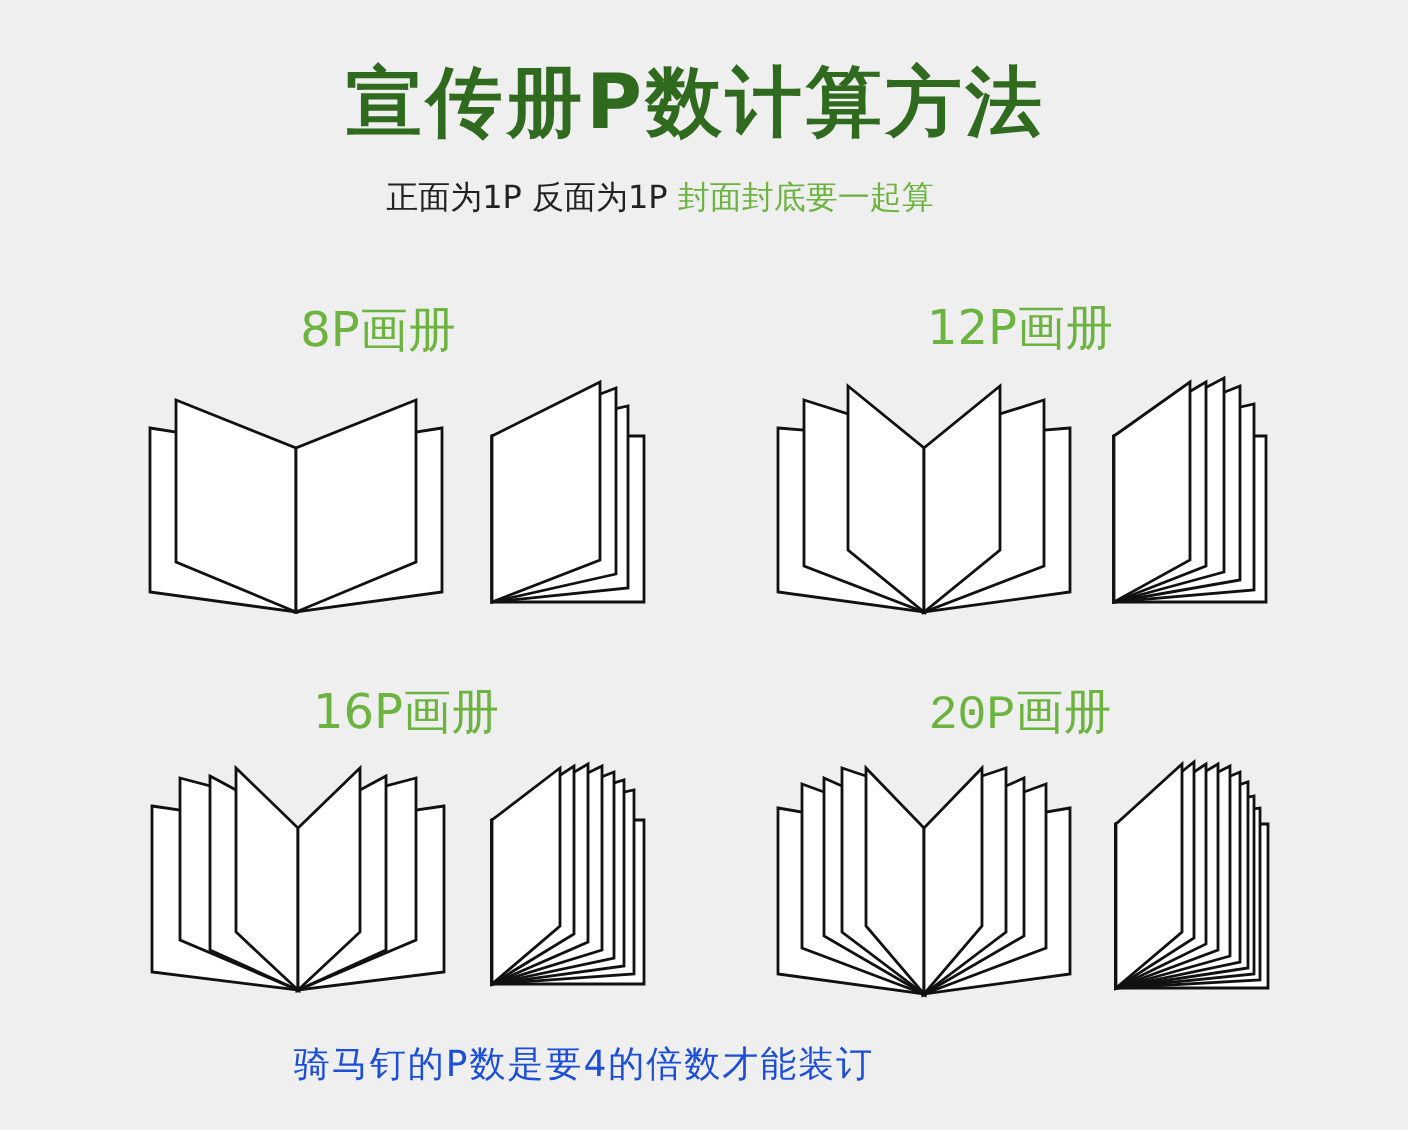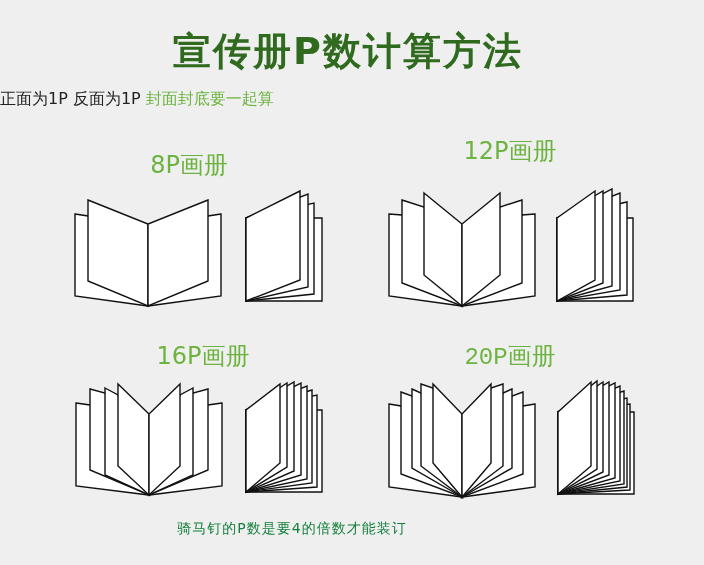--- a/index.html
+++ b/index.html
@@ -1,32 +1,32 @@
 <!DOCTYPE html>
 <html><head>
 <meta charset="utf-8">
 <style>
   html, body { margin:0; padding:0; }
   body { width:704px; height:565px; background:#efefef; position:relative; overflow:hidden; font-family:"DejaVu Sans", sans-serif; }
   .title { position:absolute; left:0; width:696px; top:26px; text-align:center; font-size:38px; font-weight:bold; letter-spacing:2px; color:#2f6a1e; }
-  .subtitle { position:absolute; left:0; width:660px; top:89px; text-align:left; font-size:16px; color:#222; }
+  .subtitle { position:absolute; left:0; width:660px; top:89px; text-align:center; font-size:16px; color:#222; }
   .subtitle .hl { color:#6db33f; }
   .label { position:absolute; font-size:24px; color:#6db33f; text-align:center; width:200px; }
-  .footer { position:absolute; left:0; width:584px; top:520px; text-align:center; font-size:14px; color:#15803d; letter-spacing:1px; }
+  .footer { position:absolute; left:0; width:584px; top:520px; text-align:center; font-size:18px; color:#1d4ed8; letter-spacing:1px; }
   svg.art { position:absolute; left:0; top:0; }
   svg.art polygon { fill:#fff; stroke:#111; stroke-width:1.4; stroke-linejoin:miter; }
 </style>
 </head>
 <body>
 
 <div class="title">宣传册P数计算方法</div>
 <div class="subtitle"><span>正面为1P 反面为1P </span><span class="hl">封面封底要一起算</span></div>
 
 <div class="label" style="left:89px; top:149px;">8P画册</div>
-<div class="label" style="left:410px; top:135px;">12P画册</div>
+<div class="label" style="left:410px; top:148px;">12P画册</div>
 <div class="label" style="left:103px; top:340px;">16P画册</div>
 <div class="label" style="left:410px; top:340px;font-family:Liberation Mono, monospace;">20P画册</div>
 
 <svg class="art" width="704" height="565">
 
   <g>
     <polygon points="75,214 88,216 148,306 75,296"></polygon>
     <polygon points="221,214 208,216 148,306 221,296"></polygon>
     <polygon points="88,200 148,224 148,306 88,281"></polygon>
     <polygon points="208,200 148,224 148,306 208,281"></polygon>

